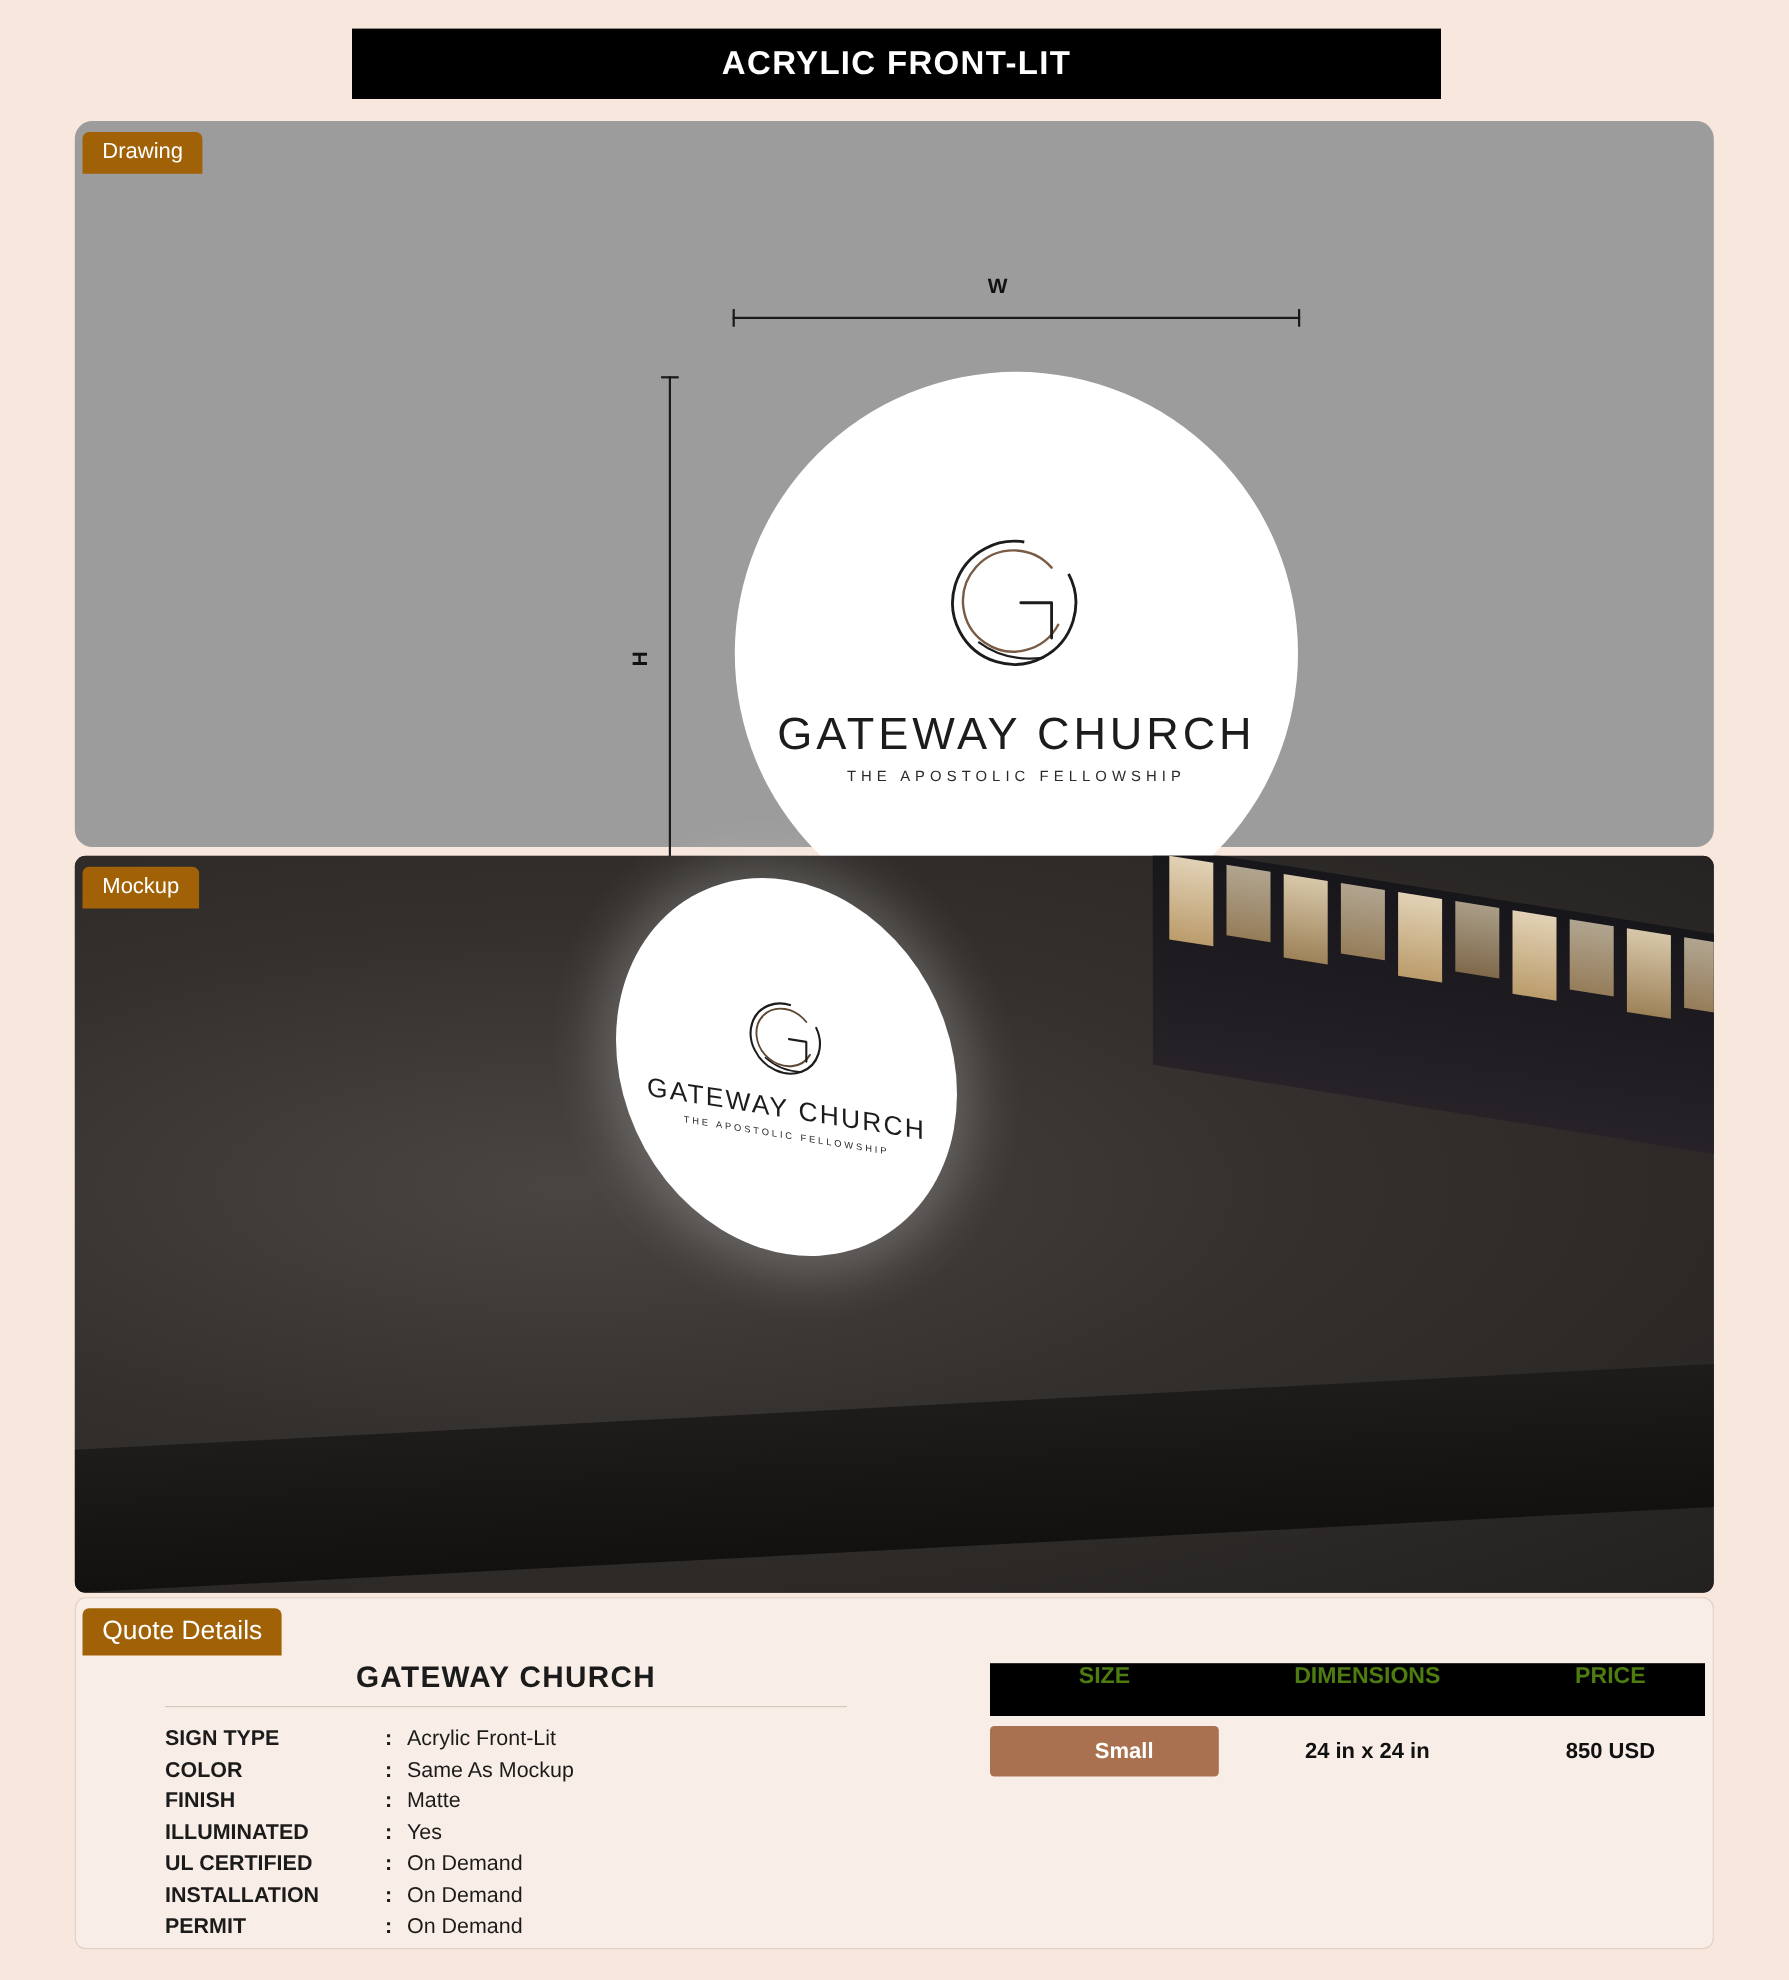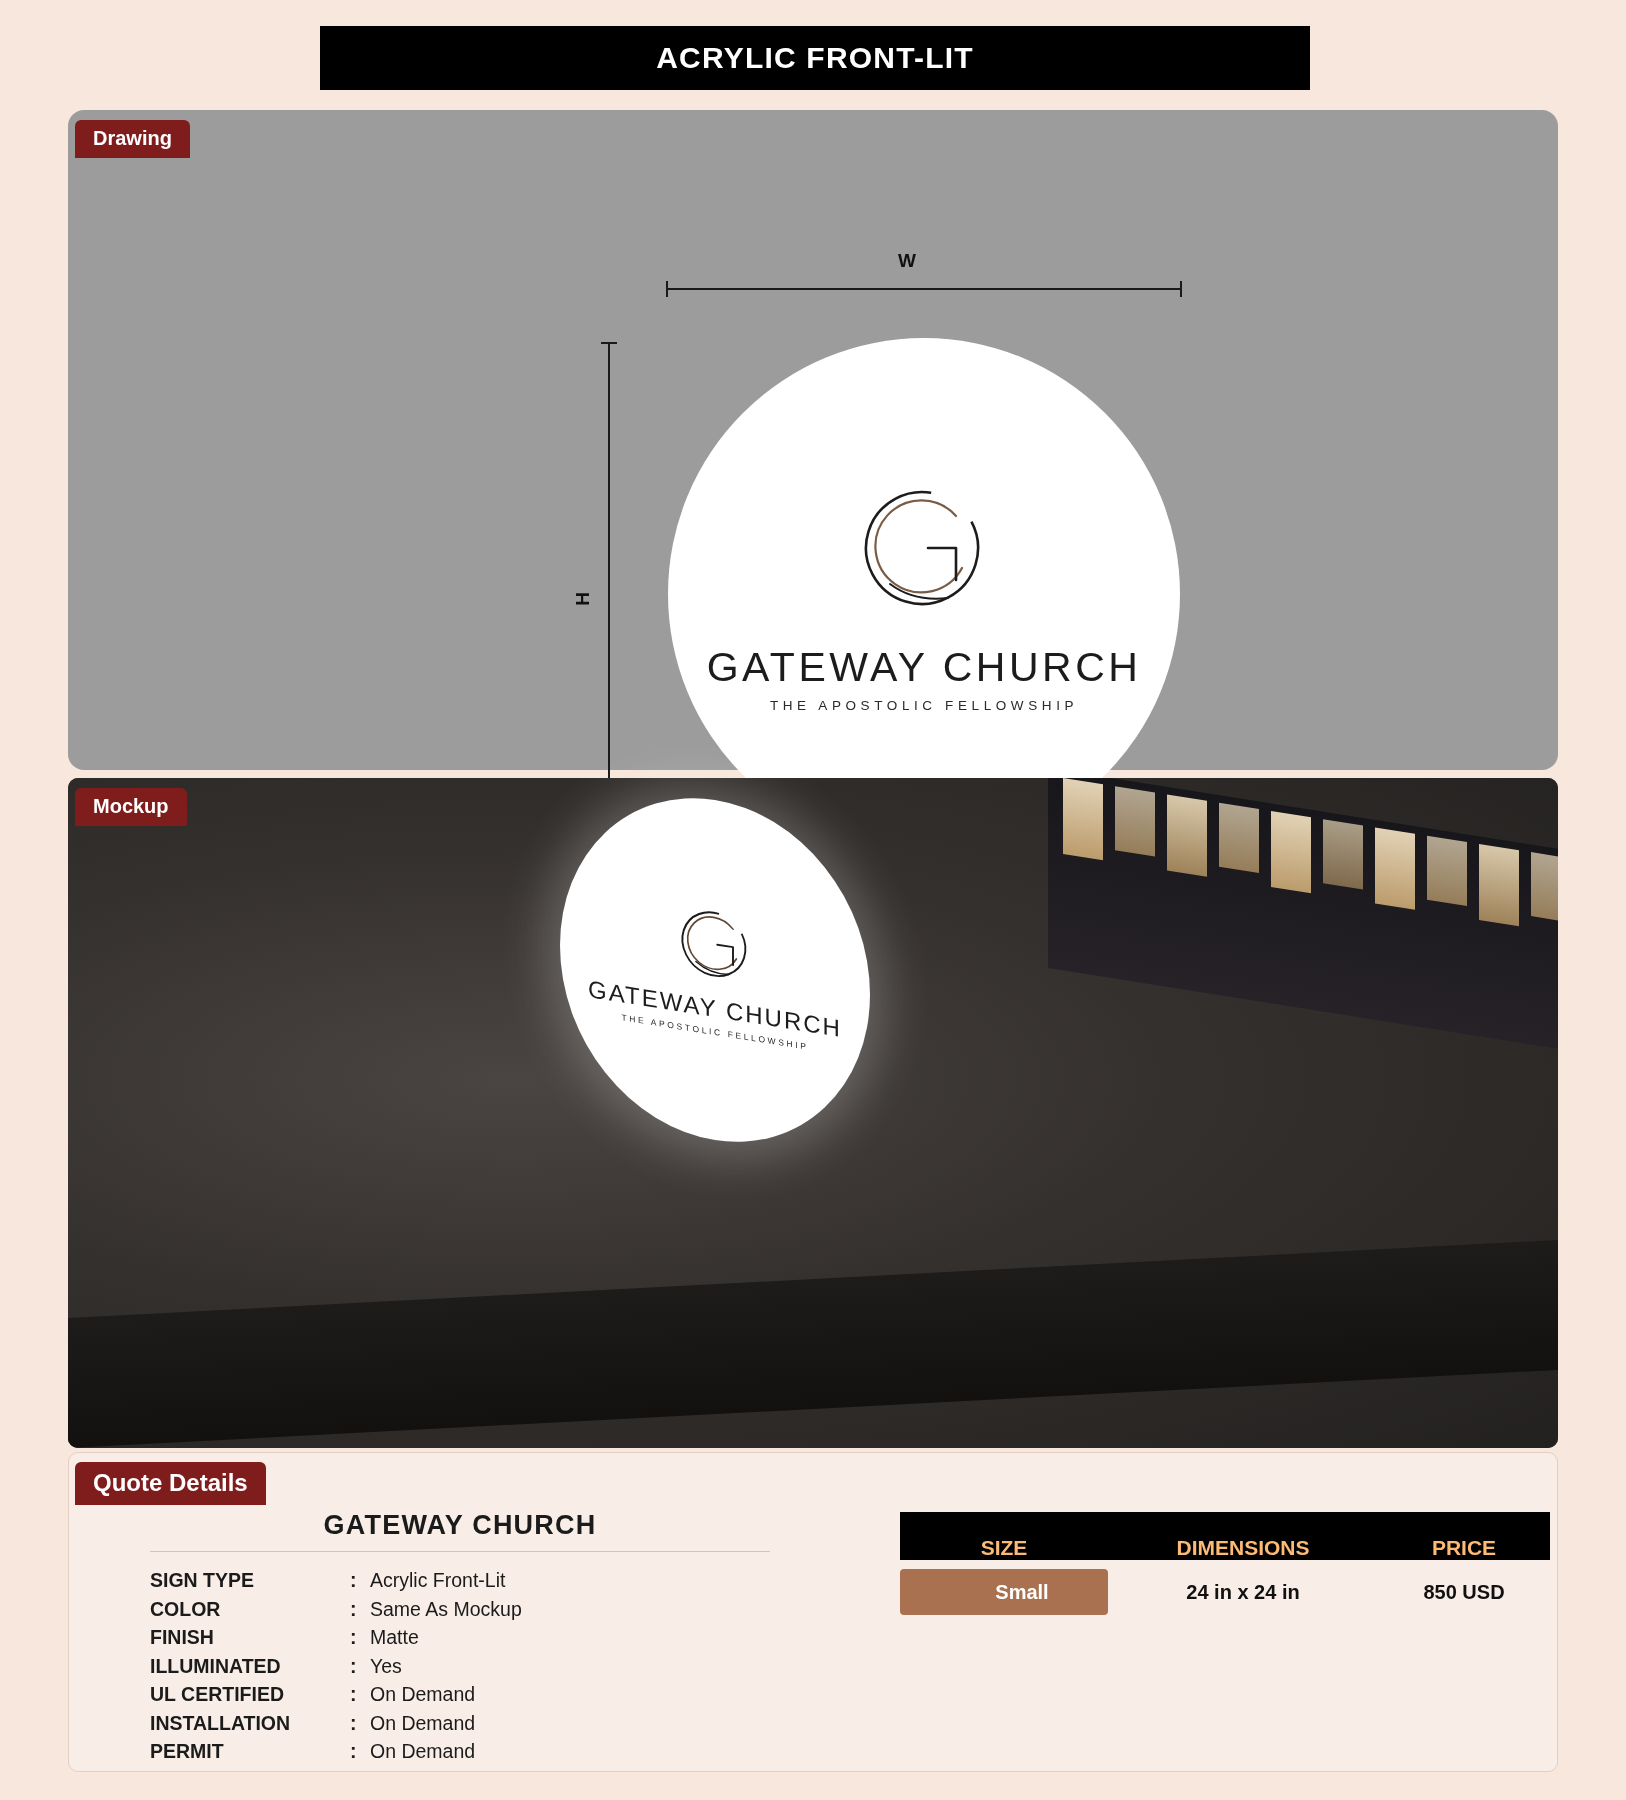--- a/index.html
+++ b/index.html
@@ -27,24 +27,24 @@
   .title-bar .title-text {
     color: #ffffff;
     font-size: 30px;
     font-weight: bold;
     letter-spacing: 1.2px;
   }
 
   
   .tag {
     position: absolute;
-    background: #7f1d1d;
+    background: #a16207;
     color: #ffffff;
     font-size: 20px;
-    font-weight: bold;
+    font-weight: normal;
     padding: 7px 18px 8px 18px;
     border-radius: 6px 6px 0 0;
     z-index: 5;
     white-space: nowrap;
   }
 
   
   .drawing-panel {
     position: absolute;
     left: 68px; top: 110px;
@@ -230,23 +230,23 @@
 
   
   .price-table {
     position: absolute;
     left: 900px; top: 1512px;
     width: 650px;
   }
   .pt-head {
     display: flex;
     background: #000000;
-    color: #fdba74;
+    color: #4d7c0f;
     height: 48px;
-    align-items: flex-end;
+    align-items: flex-start;
     font-size: 21px;
     font-weight: bold;
   }
   .pt-row {
     display: flex;
     height: 46px;
     align-items: center;
     font-size: 20px;
     color: #111;
     margin-top: 9px;

